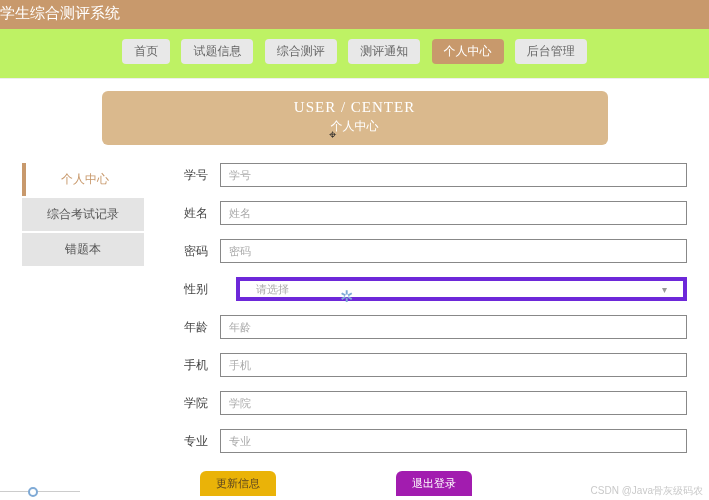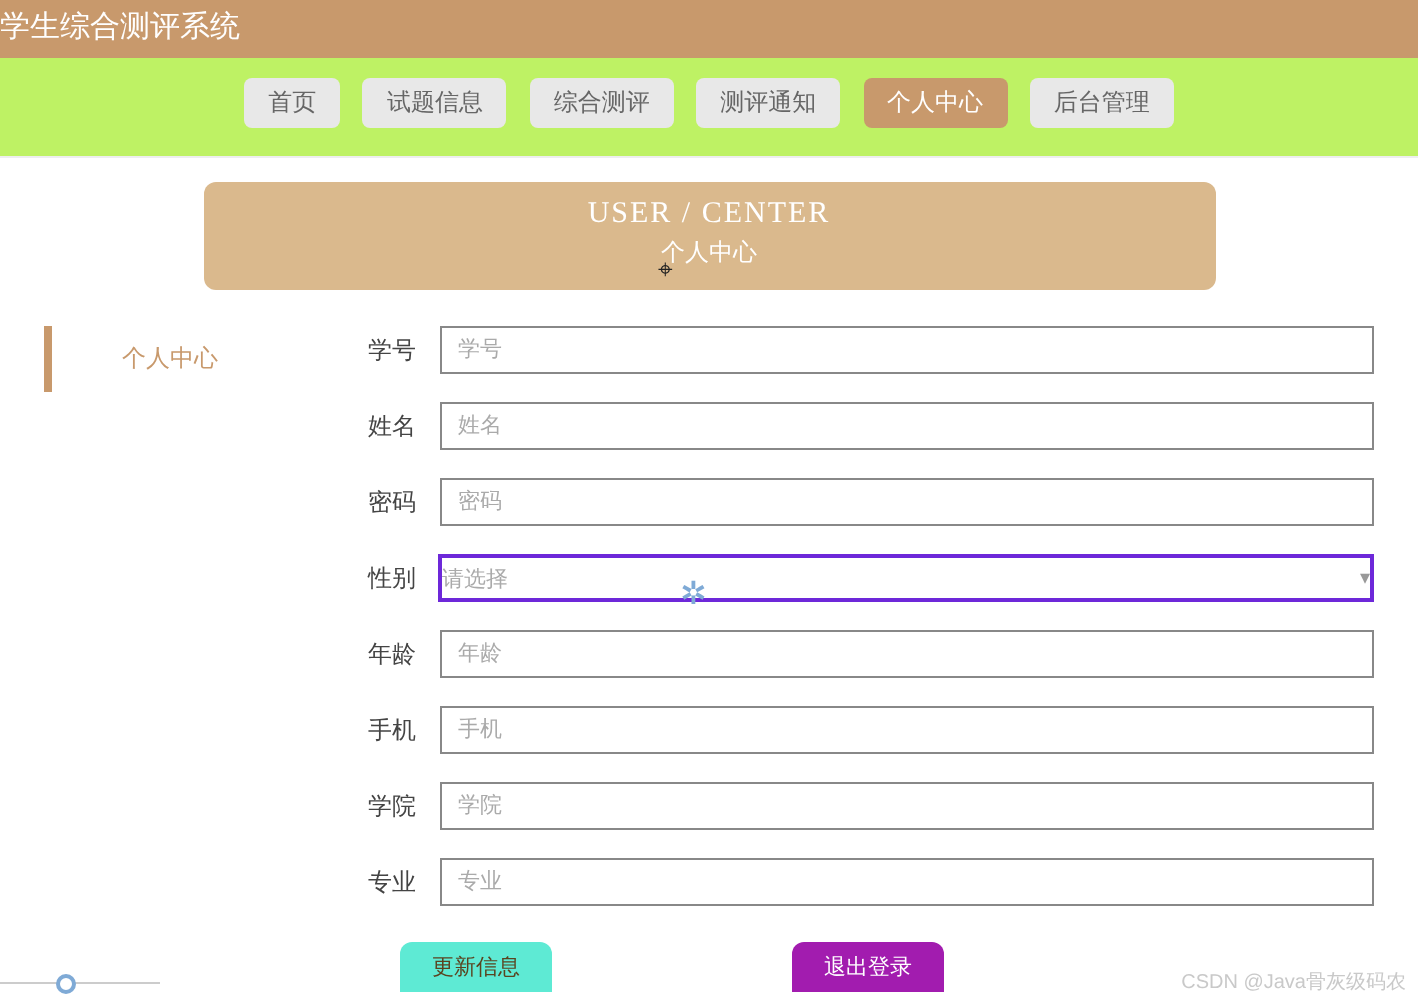--- a/index.html
+++ b/index.html
@@ -79,24 +79,24 @@
       border: 1px solid #888;
       height: 24px;
       padding: 0 8px;
       font-size: 11px;
       color: #333;
       outline: none;
     }
     .form-input::placeholder { color: #aaa; }
     .select-wrap {
       flex: 1;
-      margin-left: 11px;
-      border: 2px solid #6d28d9;
+      margin-left: 28px;
+      border: 4px solid #6d28d9;
       height: 24px;
-      padding: 0 0;
+      padding: 0 16px;
       font-size: 11px;
       color: #aaa;
       display: flex;
       align-items: center;
       justify-content: space-between;
       cursor: pointer;
     }
     .select-arrow { color: #999; font-size: 10px; }
     .spinner {
       position: absolute;
@@ -114,21 +114,21 @@
       display: flex;
       gap: 120px;
     }
     .btn {
       padding: 5px 16px;
       border-radius: 6px 6px 0 0;
       font-size: 11px;
       border: none;
       cursor: pointer;
     }
-    .btn-primary { background: #5eead4; color: #5a4420; }
+    .btn-primary { background: #eab308; color: #5a4420; }
     .btn-secondary { background: #a21caf; color: #fff; }
     .scroll-dot {
       position: absolute;
       bottom: 3px;
       left: 28px;
       width: 10px;
       height: 10px;
       border-radius: 50%;
       border: 2px solid #7faad6;
       background: #fff;
@@ -168,20 +168,22 @@
 <div class="banner">
   <div class="en">USER / CENTER</div>
   <div class="cn">个人中心</div>
 </div>
 
 <span class="cursor">⌖</span>
 
 <div class="content">
   <div class="sidebar">
     <div class="side-item active">个人中心</div>
+    <div class="side-item">综合考试记录</div>
+    <div class="side-item">错题本</div>
   </div>
 
   <div class="form-area">
     <div class="form-row">
       <span class="form-label">学号</span>
       <input class="form-input" placeholder="学号" style="">
     </div>
     <div class="form-row">
       <span class="form-label">姓名</span>
       <input class="form-input" placeholder="姓名" style="">

